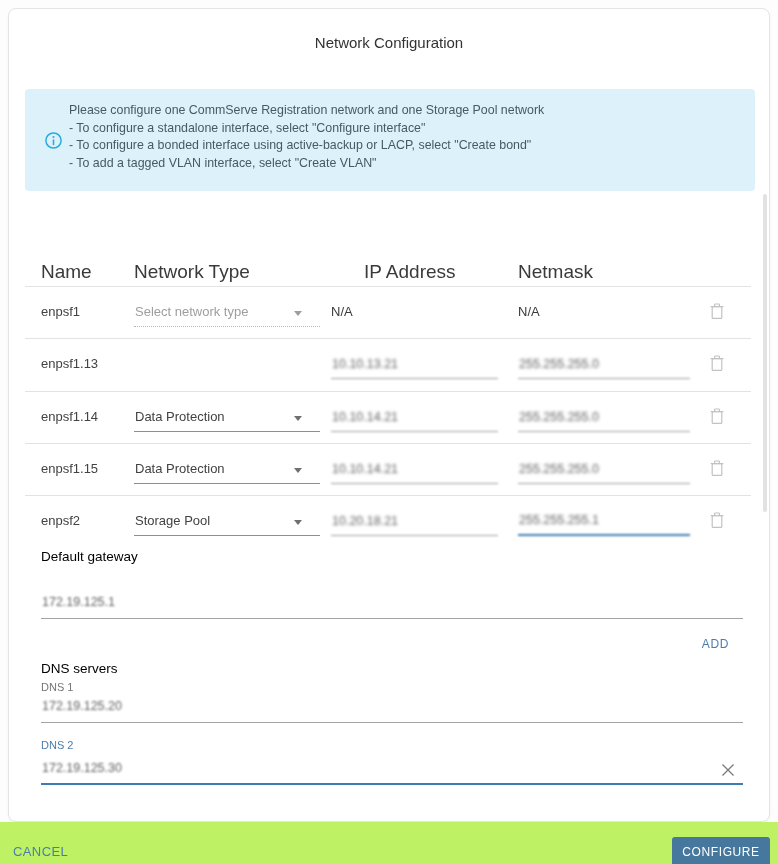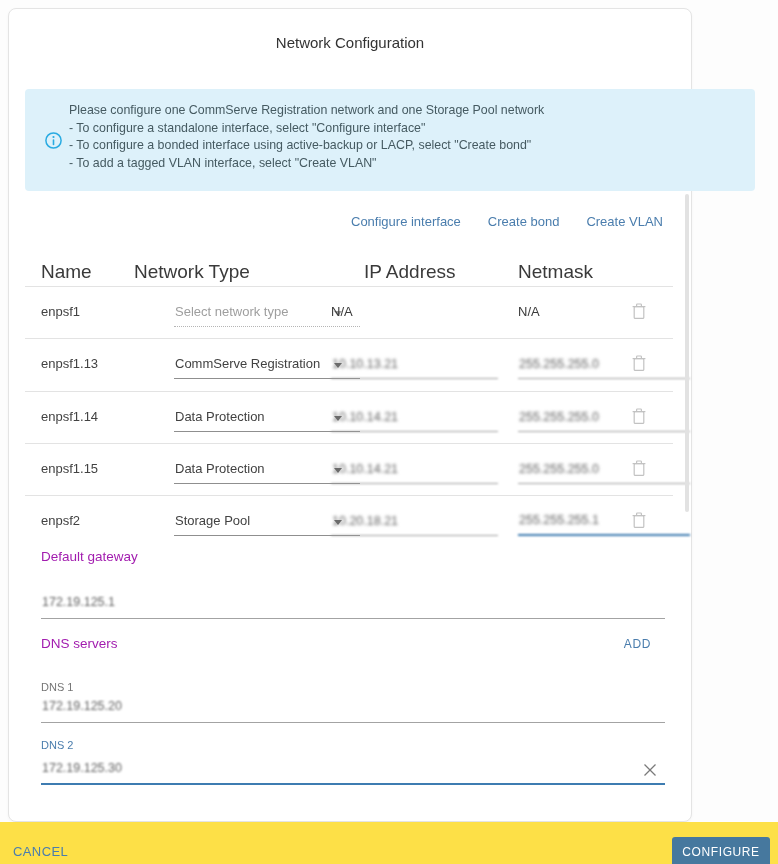--- a/index.html
+++ b/index.html
@@ -8,21 +8,21 @@
     font-family:"Liberation Sans", sans-serif;
     background:#fdfdfd;
     position:relative;
     overflow:hidden;
     color:#3a3a3a;
   }
   .page { position:absolute; inset:0; }
 
   
   .card {
-    position:absolute; left:8px; top:8px; width:684px; height:814px;
+    position:absolute; left:8px; top:8px; width:762px; height:814px;
     background:#ffffff; border:1px solid #e4e4e4; border-radius:8px;
     box-shadow:0 1px 3px rgba(0,0,0,0.04);
   }
   .dialog-title {
     position:absolute; top:25px; left:0; right:0;
     text-align:center; font-size:15px; color:#333;
   }
 
   
   .info-box {
@@ -50,21 +50,21 @@
   .th-ip      { left:322px;margin-left:33px; }
   .th-netmask { left:509px; }
 
   .sep { position:absolute; left:16px; right:18px; height:0; border-top:1px solid #e3e3e3; }
 
   .trow { position:absolute; left:0; right:16px; height:52px; }
   .cell-name { position:absolute; left:32px; top:18px; font-size:13px; color:#424242; }
 
   .dd {
     position:absolute; left:125px; top:13px; width:186px; height:28px;
-    border-bottom:1px solid #8f8f8f; cursor:pointer;margin-left:40px;
+    border-bottom:1px solid #8f8f8f; cursor:pointer;
   }
   .dd.placeholder { border-bottom:1px dotted #b5b5b5; }
   .dd .dd-value { position:absolute; left:1px; top:5px; font-size:13px; color:#424242; white-space:nowrap; }
   .dd.placeholder .dd-value { color:#9e9e9e; }
   .caret {
     position:absolute; right:18px; top:12px; width:0; height:0;
     border-left:4.5px solid transparent; border-right:4.5px solid transparent;
     border-top:5px solid #6f6f6f;
   }
   .dd.placeholder .caret { border-top-color:#9e9e9e; }
@@ -82,21 +82,21 @@
     padding:0 0 2px 1px;
   }
   .blurred input, .blurred { filter:blur(1.15px); }
 
   .na { position:absolute; top:18px; font-size:13px; color:#3a3a3a; }
   .na-ip { left:322px; } .na-netmask { left:509px; }
 
   .trash { position:absolute; right:28px; top:16px; width:16px; height:18px; cursor:pointer; }
 
   
-  .section-label { position:absolute; left:32px; font-size:13.5px; color:#a21caf; }
+  .section-label { position:absolute; left:32px; font-size:13.5px; color:#000000; }
   .wide-field {
     position:absolute; left:32px; right:26px; height:30px;
   }
   .wide-field .underline { position:absolute; left:0; right:0; bottom:0; border-top:1px solid #a3a3a3; }
   .wide-field .underline.focused-ul { border-top:2px solid #3e7cb1; }
   .wide-field input {
     width:95%; border:none; outline:none; background:transparent;
     font-family:"Liberation Sans", sans-serif; font-size:12.5px; color:#5f5f5f;
     padding:6px 0 0 1px;
   }
@@ -112,21 +112,21 @@
 
   
   .scroll-thumb {
     position:absolute; right:2px; top:185px; width:4px; height:318px;
     background:#e2e2e2; border-radius:2px;
   }
 
   
   .footer {
     position:absolute; left:0; right:0; top:822px; height:42px;
-    background:#fde047;
+    background:#bef264;
   }
   .cancel-btn {
     position:absolute; left:13px; top:22px; font-size:13px; letter-spacing:0.4px;
     color:#4a7dad; cursor:pointer;
   }
   .configure-btn {
     position:absolute; right:8px; top:15px; width:98px; height:30px;
     background:#46789e; color:#ffffff; font-size:12px; letter-spacing:0.6px;
     border:none; border-radius:3px; text-align:center; line-height:28px;
     font-family:"Liberation Sans", sans-serif; cursor:pointer;
@@ -150,25 +150,20 @@
         </svg>
       </span>
       <div class="info-text">
         <div>Please configure one CommServe Registration network and one Storage Pool network</div>
         <div>- To configure a standalone interface, select "Configure interface"</div>
         <div>- To configure a bonded interface using active-backup or LACP, select "Create bond"</div>
         <div>- To add a tagged VLAN interface, select "Create VLAN"</div>
       </div>
     </div>
 
-    <div class="links-row">
-      <span class="link">Configure interface</span>
-      <span class="link">Create bond</span>
-      <span class="link">Create VLAN</span>
-    </div>
 
     <div class="thead">
       <span class="th th-name">Name</span>
       <span class="th th-type">Network Type</span>
       <span class="th th-ip">IP Address</span>
       <span class="th th-netmask">Netmask</span>
     </div>
     <div class="sep" style="top:277px"></div>
 
     <div class="trow" style="top:277px">
@@ -186,24 +181,20 @@
             <path d="M1.6 4.6h12.8"></path>
             <path d="M5.6 4.4v-1.6a0.8 0.8 0 0 1 0.8 -0.8h3.2a0.8 0.8 0 0 1 0.8 0.8v1.6"></path>
           </g>
         </svg>
       </span>
     </div>
     <div class="sep" style="top:329px"></div>
 
     <div class="trow" style="top:329px">
       <span class="cell-name">enpsf1.13</span>
-      <div class="dd">
-        <span class="dd-value">CommServe Registration</span>
-        <span class="caret"></span>
-      </div>
       <div class="field field-ip blurred">
         <input type="text" value="10.10.13.21" style="">
       </div>
       <div class="field field-netmask blurred">
         <input type="text" value="255.255.255.0" style="">
       </div>
       <span class="trash">
         <svg width="16" height="18" viewBox="0 0 16 18">
           <g fill="none" stroke="#c2c2c2" stroke-width="1.2">
             <rect x="3.2" y="4.6" width="9.6" height="11.8" rx="1"></rect>
@@ -285,21 +276,21 @@
         </svg>
       </span>
     </div>
 
     <span class="section-label" style="top:540px">Default gateway</span>
     <div class="wide-field" style="top:580px">
       <input class="blurred" type="text" value="172.19.125.1" style="">
       <div class="underline"></div>
     </div>
 
-    <span class="section-label" style="top:627px">DNS servers</span>
+    <span class="section-label" style="top:652px">DNS servers</span>
     <span class="add-link" style="top:628px">ADD</span>
 
     <span class="small-label" style="top:672px">DNS 1</span>
     <div class="wide-field" style="top:684px">
       <input class="blurred" type="text" value="172.19.125.20" style="">
       <div class="underline"></div>
     </div>
 
     <span class="small-label focused-label" style="top:730px">DNS 2</span>
     <div class="wide-field" style="top:746px">

